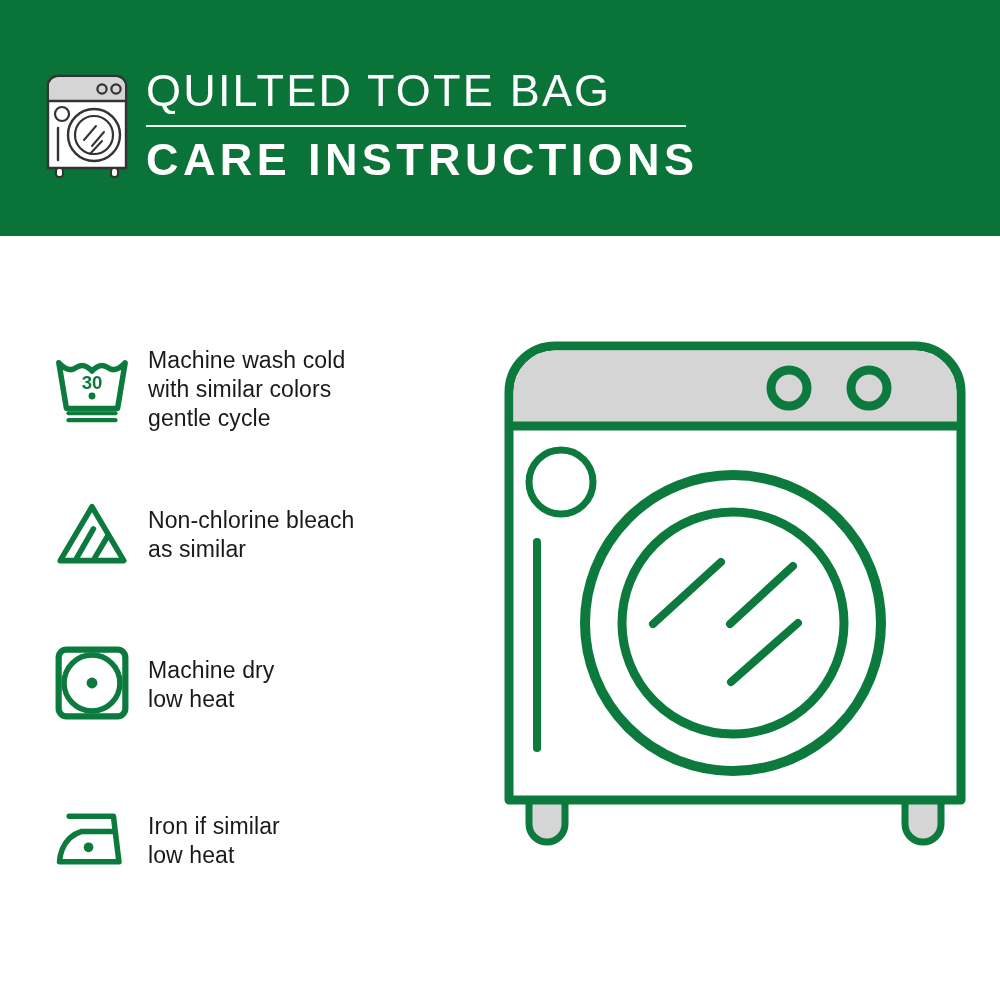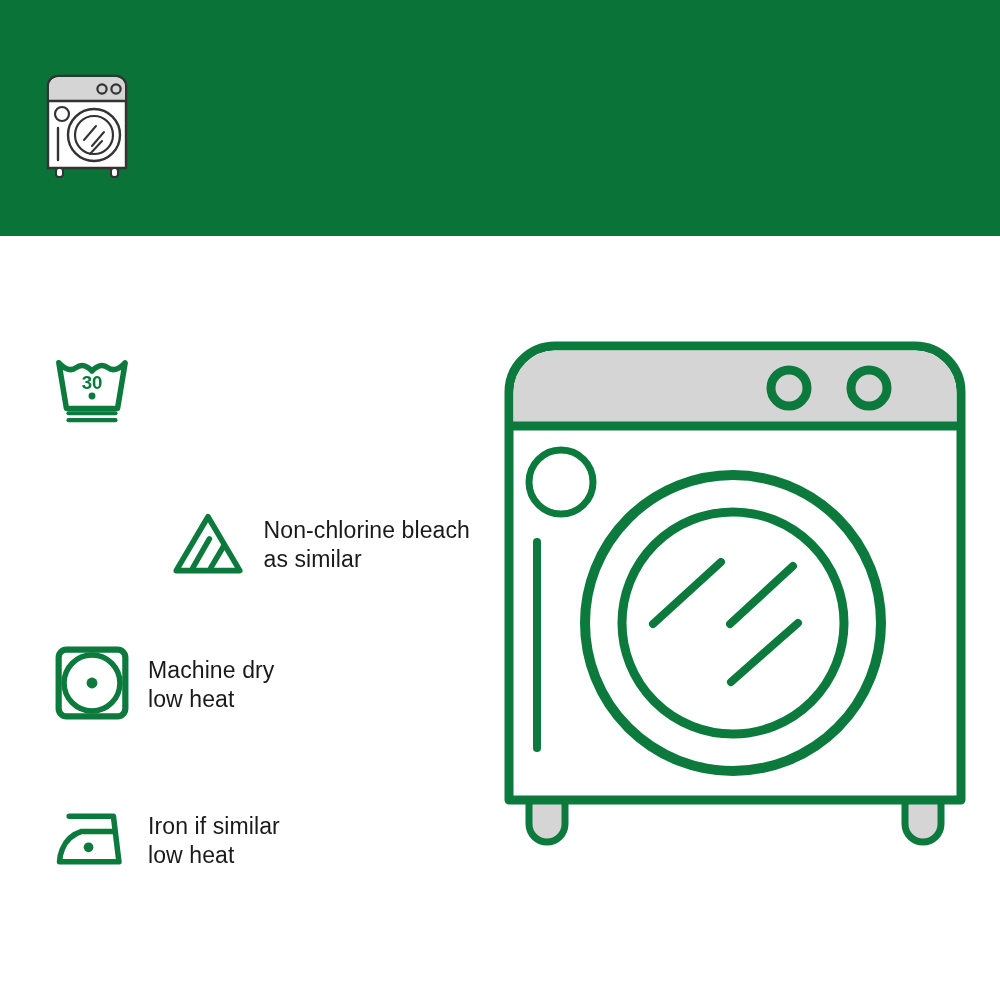--- a/index.html
+++ b/index.html
@@ -70,21 +70,21 @@
     height: 764px;
   }
   .care-row {
     position: absolute;
     left: 0;
     width: 470px;
     display: flex;
     align-items: flex-start;
   }
   .care-row.r0 { top: 96px; }
-  .care-row.r1 { top: 252px; justify-content: flex-end; }
+  .care-row.r1 { top: 242px; }
   .care-row.r2 { top: 392px; }
   .care-row.r3 { top: 548px; }
 
   .care-symbol {
     width: 130px;
     min-width: 130px;
     height: 110px;
     display: flex;
     align-items: center;
     justify-content: center;
@@ -137,35 +137,45 @@
       <circle cx="50" cy="63" r="19" fill="none" stroke="#333333" stroke-width="2.2"></circle>
       <line x1="40" y1="68" x2="52" y2="54" stroke="#333333" stroke-width="2" stroke-linecap="round"></line>
       <line x1="48" y1="74" x2="60" y2="60" stroke="#333333" stroke-width="2" stroke-linecap="round"></line>
       <line x1="46" y1="82" x2="58" y2="69" stroke="#333333" stroke-width="2" stroke-linecap="round"></line>
 
       <rect x="12" y="96" width="7" height="9" rx="3" fill="#ffffff" stroke="#333333" stroke-width="2"></rect>
       <rect x="67" y="96" width="7" height="9" rx="3" fill="#ffffff" stroke="#333333" stroke-width="2"></rect>
     </svg>
   </div>
 
+  <div class="header-text">
+    <div class="title-line1">QUILTED TOTE BAG</div>
+    <div class="title-rule"></div>
+    <div class="title-line2">CARE INSTRUCTIONS</div>
+  </div>
 
 </div>
 
 <div class="care-list">
 
   <div class="care-row r0">
     <div class="care-symbol">
       <svg viewBox="0 0 110 98" width="110" height="98" xmlns="http://www.w3.org/2000/svg">
         <path d="M7 14 C7 14 20 30 32 21 C44 12 55 26 55 26 C55 26 66 12 78 21 C90 30 103 14 103 14 L92 80 L18 80 Z" fill="none" stroke="#0B7A3C" stroke-width="8" stroke-linejoin="round" stroke-linecap="round"></path>
         <text x="55" y="52" font-family="'Liberation Sans', sans-serif" font-size="27" font-weight="700" fill="#0B7A3C" text-anchor="middle">30</text>
         <circle cx="55" cy="62" r="5" fill="#0B7A3C"></circle>
         <rect x="18" y="84" width="74" height="6" rx="3" fill="#0B7A3C"></rect>
         <rect x="18" y="94" width="74" height="6" rx="3" fill="#0B7A3C"></rect>
       </svg>
     </div>
+    <div class="care-text">
+      <div>Machine wash cold</div>
+      <div>with similar colors</div>
+      <div>gentle cycle</div>
+    </div>
   </div>
 
   <div class="care-row r1">
     <div class="care-symbol">
       <svg viewBox="0 0 110 92" width="110" height="92" xmlns="http://www.w3.org/2000/svg">
         <path d="M55 8 L101 86 L9 86 Z" fill="none" stroke="#0B7A3C" stroke-width="8" stroke-linejoin="round"></path>
         <line x1="33" y1="82" x2="57" y2="40" stroke="#0B7A3C" stroke-width="8" stroke-linecap="round"></line>
         <line x1="59" y1="82" x2="78" y2="50" stroke="#0B7A3C" stroke-width="8" stroke-linecap="round"></line>
       </svg>
     </div>

